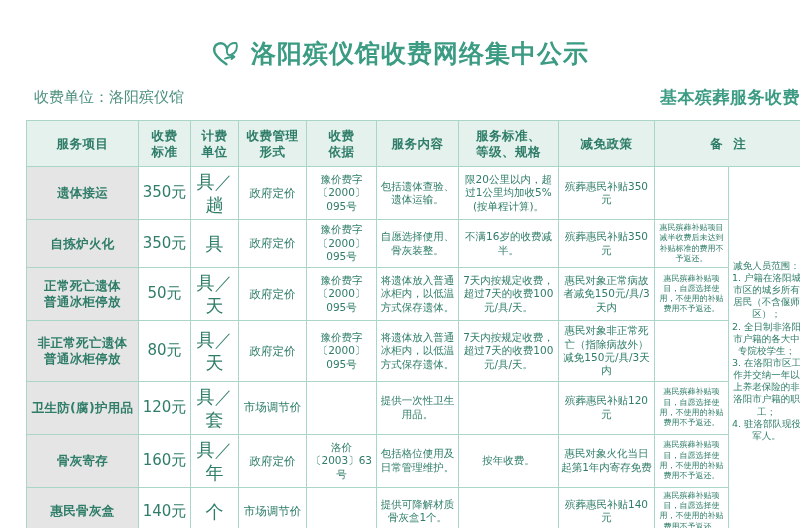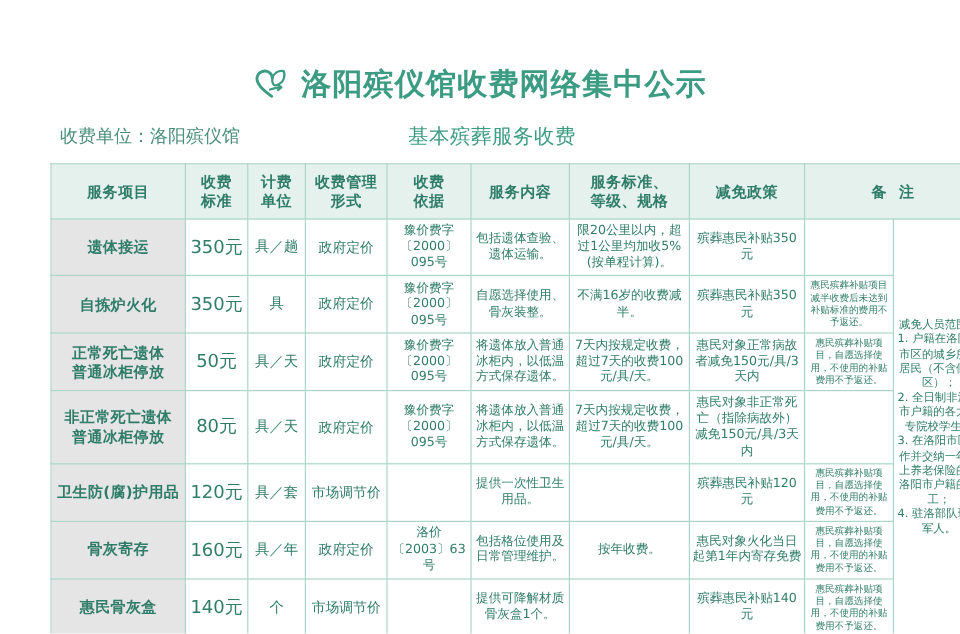--- a/index.html
+++ b/index.html
@@ -4,21 +4,21 @@
 <style>
   * { box-sizing: border-box; }
   html, body { margin:0; padding:0; }
   body {
     width: 800px; height: 528px;
     background: #ffffff;
     font-family: "DejaVu Sans", "Liberation Sans", sans-serif;
     color: #2f6e5e;
     overflow: hidden;
   }
-  .page { position: relative; width: 800px; height: 488px; padding: 16px; border-radius: 30px; }
+  .page { position: relative; width: 800px; height: 488px; padding: 0; border-radius: 30px; }
 
   
   .title-bar {
     display: flex; align-items: center; justify-content: center;
     gap: 10px;
     padding-top: 38px;
   }
   .logo-icon { width: 30px; height: 30px; flex: 0 0 30px; display:block; }
   .main-title {
     font-size: 25px;
@@ -38,23 +38,23 @@
   .unit-line {
     position: absolute;
     left: 34px; top: 6px;
     font-size: 15px;
     color: #4b8f7c;
     white-space: nowrap;
   }
   .section-title {
     position: absolute;
     left: 0; right: 0; top: 4px;
-    text-align: center;
+    text-align: right;
     font-size: 17px;
-    font-weight: normal;
+    font-weight: bold;
     color: #3b9b83;
     letter-spacing: 0.5px;
     
     padding-left: 20px;
   }
 
   
   .table-wrap { padding: 0 26px; }
   table.fees {
     width: 748px;
@@ -80,21 +80,21 @@
   }
   table.fees thead th.rem-head { letter-spacing: 3px; }
 
   td.svc-name {
     background: #e5e5e5;
     font-size: 12.5px;
     font-weight: bold;
     letter-spacing: 0.3px;
   }
   td.price   { font-size: 15px; }
-  td.unit    { font-size: 12px; margin-top: 40px; }
+  td.unit    { font-size: 18px; margin-top: 40px; }
   td.mode    { font-size: 11.5px; }
   td.basis   { font-size: 10.5px; line-height: 1.35; }
   td.content { font-size: 10.5px; line-height: 1.35; }
   td.std     { font-size: 10.5px; line-height: 1.35; }
   td.policy  { font-size: 10.5px; line-height: 1.35; }
   td.note-a  { font-size: 8px; line-height: 1.3; text-align: left; padding: 3px 4px; color:#53a18c; }
   td.note-b  { font-size: 9.5px; line-height: 1.45; text-align: left; padding: 4px 6px; vertical-align: top; color:#3f8d76; }
 
   .r-tall { height: 46px; }
 

